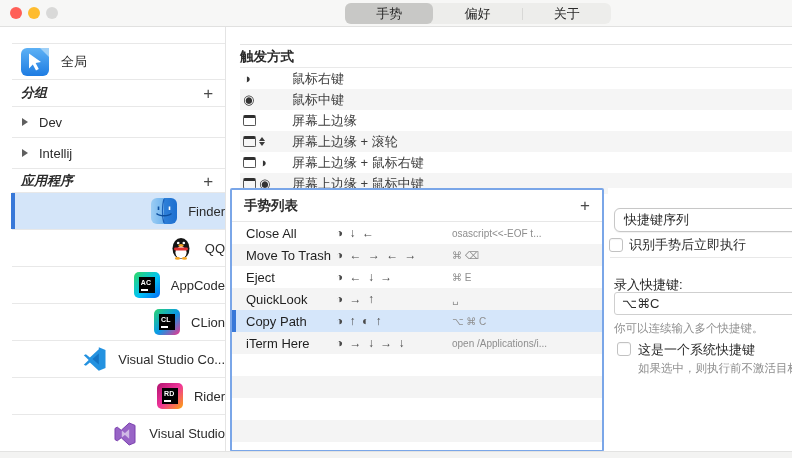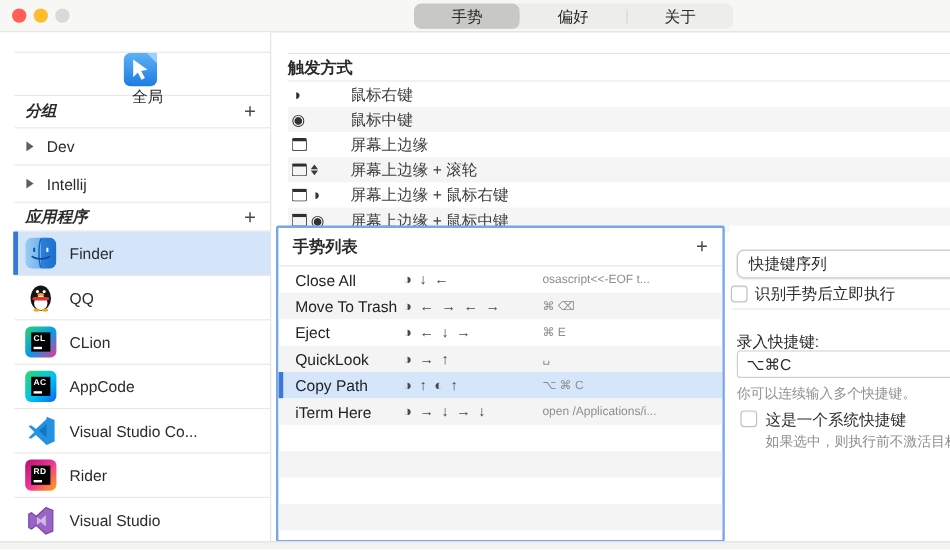--- a/index.html
+++ b/index.html
@@ -19,28 +19,28 @@
   .seg-item { flex:1; display:flex; align-items:center; justify-content:center;
     font-size:13px; color:#2a2a2a; border-radius:6px; cursor:default; }
   .seg-item.selected { background:#c8c8c6; }
   .seg-div { width:1px; height:12px; background:#d8d8d6; align-self:center; }
 
   
   .sidebar { position:absolute; left:0; top:27px; width:226px; height:424px;
     border-right:1px solid #e4e4e4; background:#fff; }
   .side-list { margin-left:12px; margin-top:16px; border-top:1px solid #e8e8e8; }
   .srow { position:relative; display:flex; align-items:center; border-bottom:1px solid #e8e8e8; }
-  .srow.global { height:36px; padding-left:9px;flex-direction:column; }
+  .srow.global { height:36px; padding-left:9px; }
   .srow.header { height:27px; padding-left:9px; font-weight:bold;font-style:italic; }
   .srow.group  { height:31px; padding-left:10px; }
   .srow.header .plus { position:absolute; right:12px; top:50%; transform:translateY(-50%);
     font-size:17px; font-weight:300; color:#4a4a4a; line-height:1; cursor:default; }
   .tri { width:0; height:0; border-top:4.5px solid transparent; border-bottom:4.5px solid transparent;
     border-left:6.5px solid #5f5f5f; margin-right:11px; }
-  .srow.app { height:37px; padding-left:9px; }
+  .srow.app { height:37px; padding-left:9px;justify-content:flex-end; }
   .srow.app.selected { background:#d4e5f9; }
   .srow.app.selected::before { content:""; position:absolute; left:-1px; top:0; bottom:0;
     width:4px; background:#3878d8; }
   .appicon { width:26px; height:26px; margin-right:11px; flex:0 0 auto;
     display:flex; align-items:center; justify-content:center; position:relative; }
   .jb { width:26px; height:26px; border-radius:5px; display:flex; align-items:center; justify-content:center; }
   .jb .box { width:16px; height:16px; background:#000; position:relative;
     display:flex; align-items:flex-start; justify-content:flex-start; }
   .jb .abbr { color:#fff; font-size:7px; font-weight:bold; letter-spacing:.2px; padding:2px 0 0 2px; }
   .jb .bar { position:absolute; left:2px; bottom:2px; width:7px; height:1.6px; background:#fff; }
@@ -192,40 +192,40 @@
             <rect x="6" y="12.6" width="14" height="2.8" rx="1.4" fill="#e03030"></rect>
             <ellipse cx="9.5" cy="23.4" rx="2.6" ry="1.4" fill="#f6a623"></ellipse>
             <ellipse cx="16.5" cy="23.4" rx="2.6" ry="1.4" fill="#f6a623"></ellipse>
           </svg>
         </span>
         <span>QQ</span>
       </div>
 
       <div class="srow app">
         <span class="appicon">
+          <span class="jb grad-appcode">
+              <span class="box">
+                <span class="abbr">AC</span>
+                <span class="bar"></span>
+              </span>
+            </span>
+        </span>
+        <span>AppCode</span>
+      </div>
+
+      <div class="srow app">
+        <span class="appicon">
           <span class="jb grad-clion">
               <span class="box">
                 <span class="abbr">CL</span>
                 <span class="bar"></span>
               </span>
             </span>
         </span>
         <span>CLion</span>
-      </div>
-
-      <div class="srow app">
-        <span class="appicon">
-          <span class="jb grad-appcode">
-              <span class="box">
-                <span class="abbr">AC</span>
-                <span class="bar"></span>
-              </span>
-            </span>
-        </span>
-        <span>AppCode</span>
       </div>
 
       <div class="srow app">
         <span class="appicon">
           <svg width="26" height="26" viewBox="0 0 26 26">
             <path fill="#2492e0" d="M17.8 1.2 24.5 4v18l-6.7 2.8-8.9-8.2-4 3.1-2.1-1 4.9-4.7-4.9-4.7 2.1-1 4 3.1 8.9-8.2z"></path>
             <path fill="#1474c4" d="M17.8 7.5v11L11.5 13z"></path>
           </svg>
         </span>
         <span>Visual Studio Co...</span>

